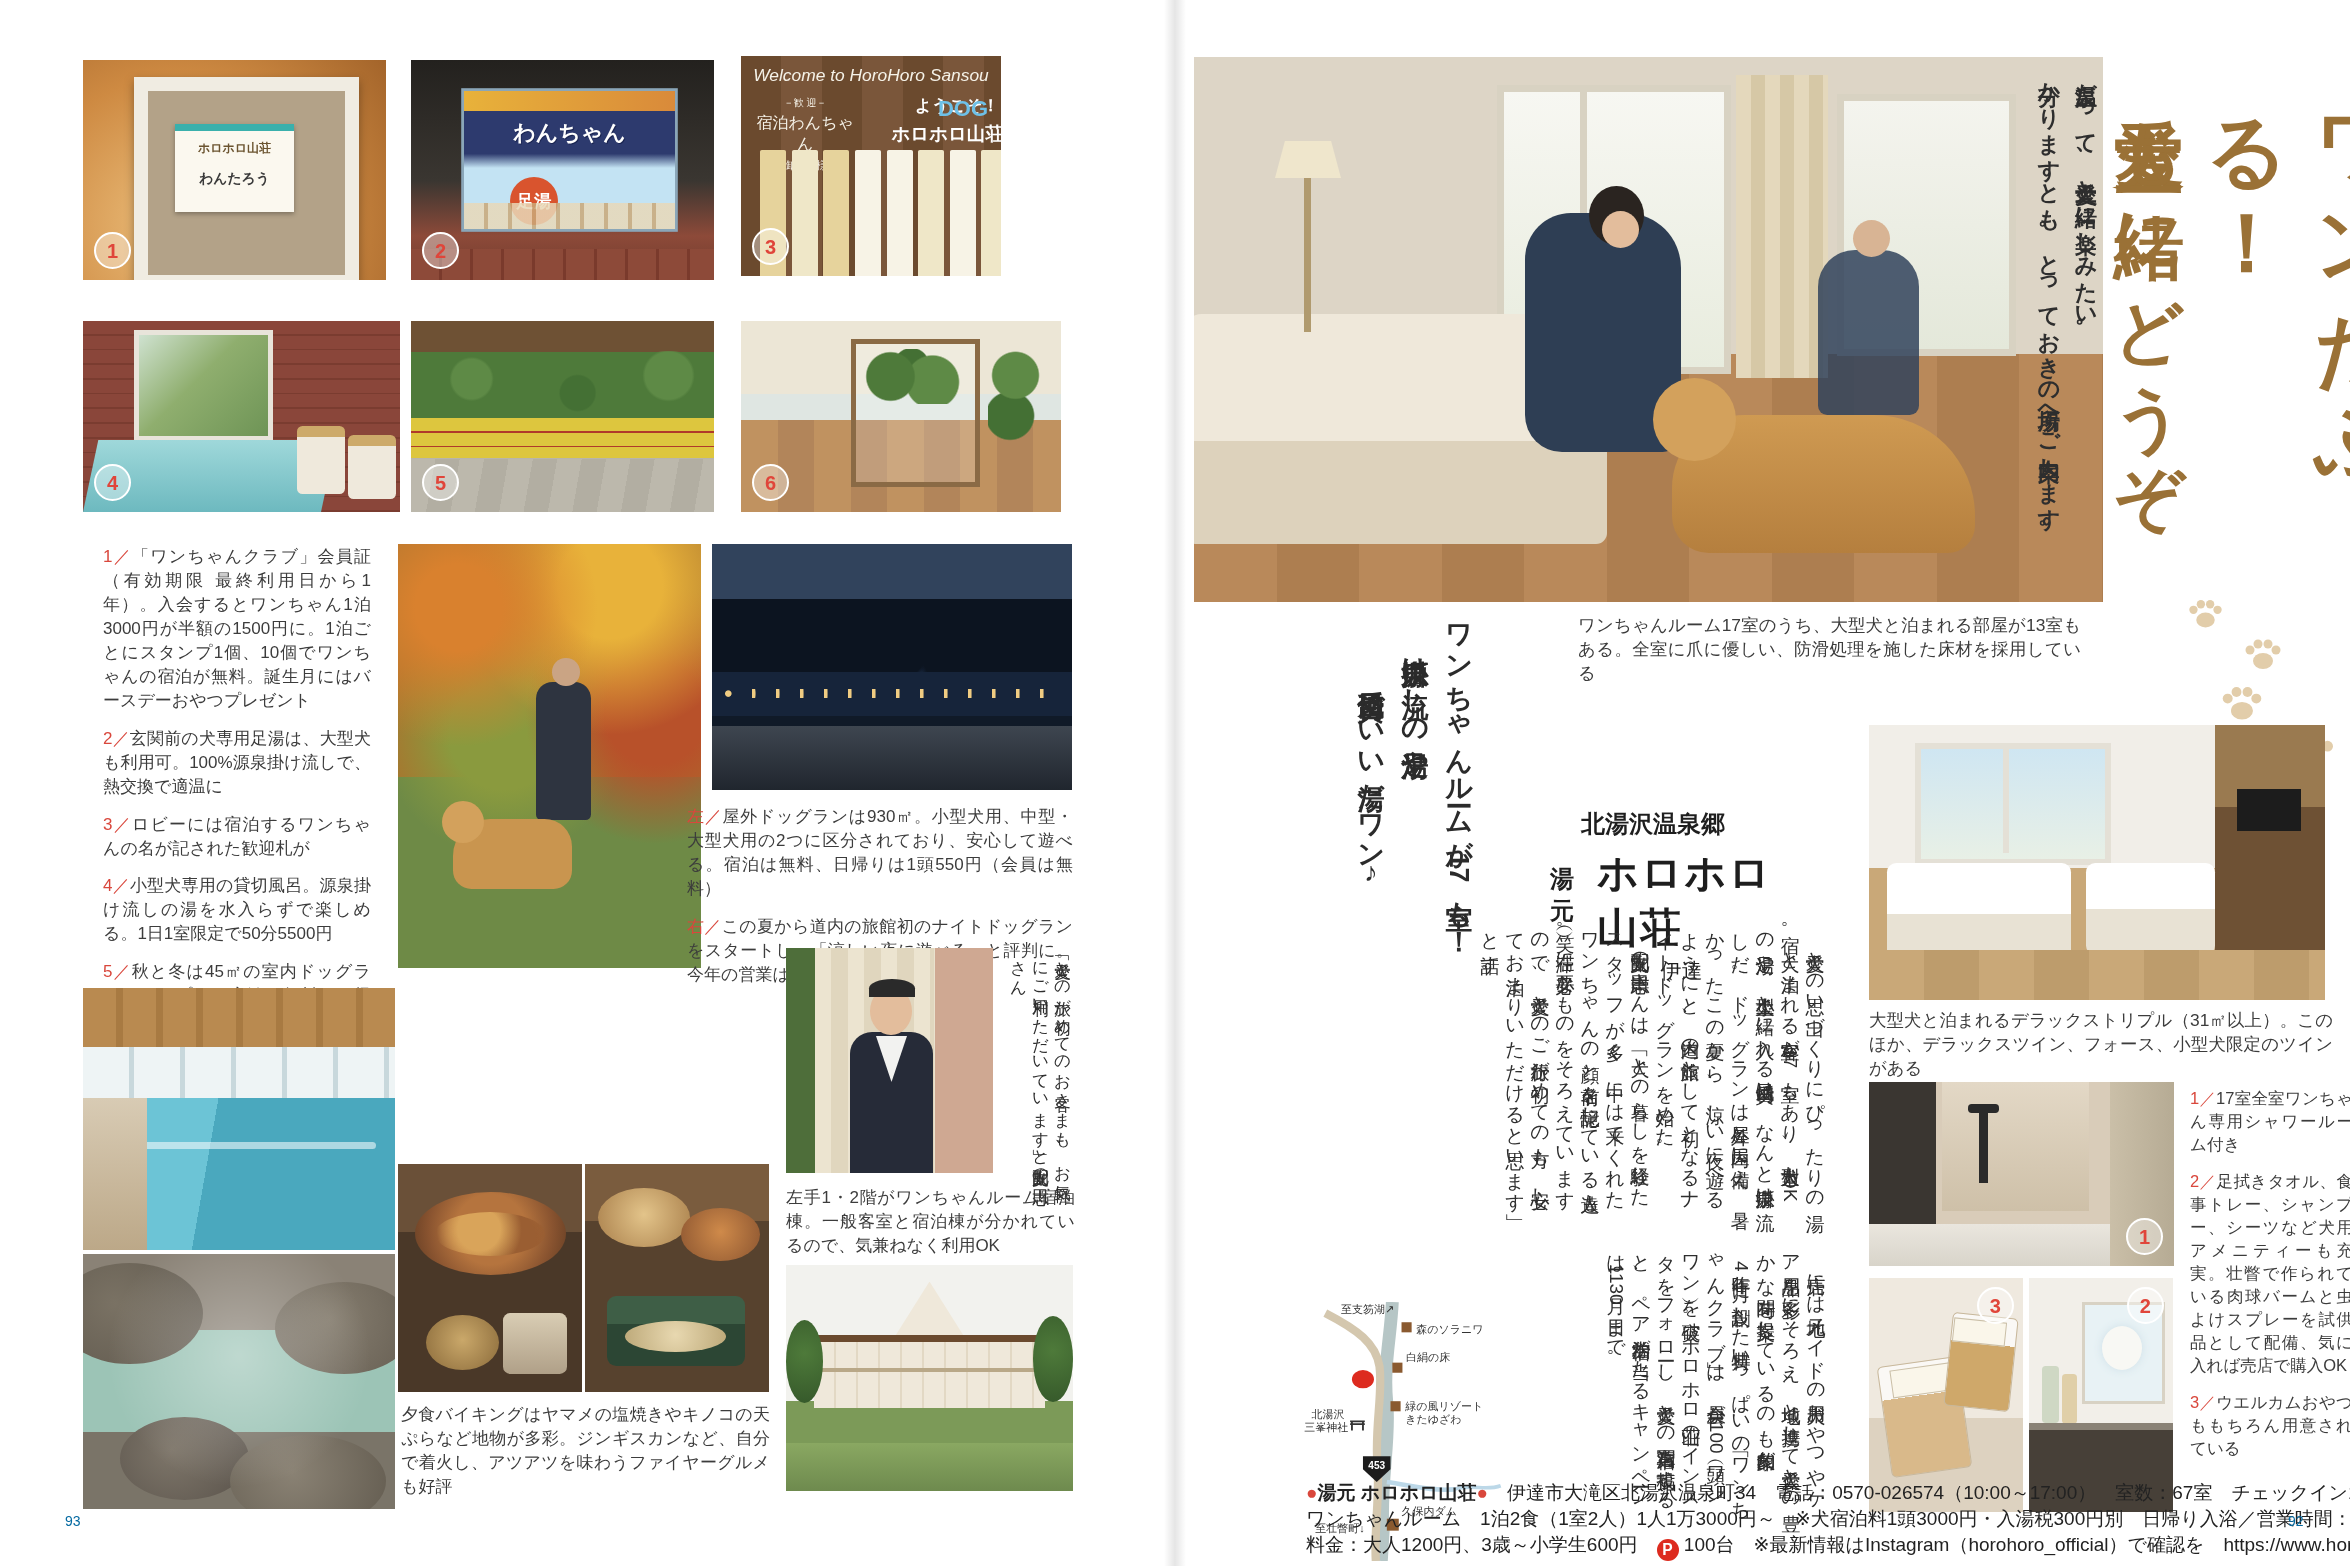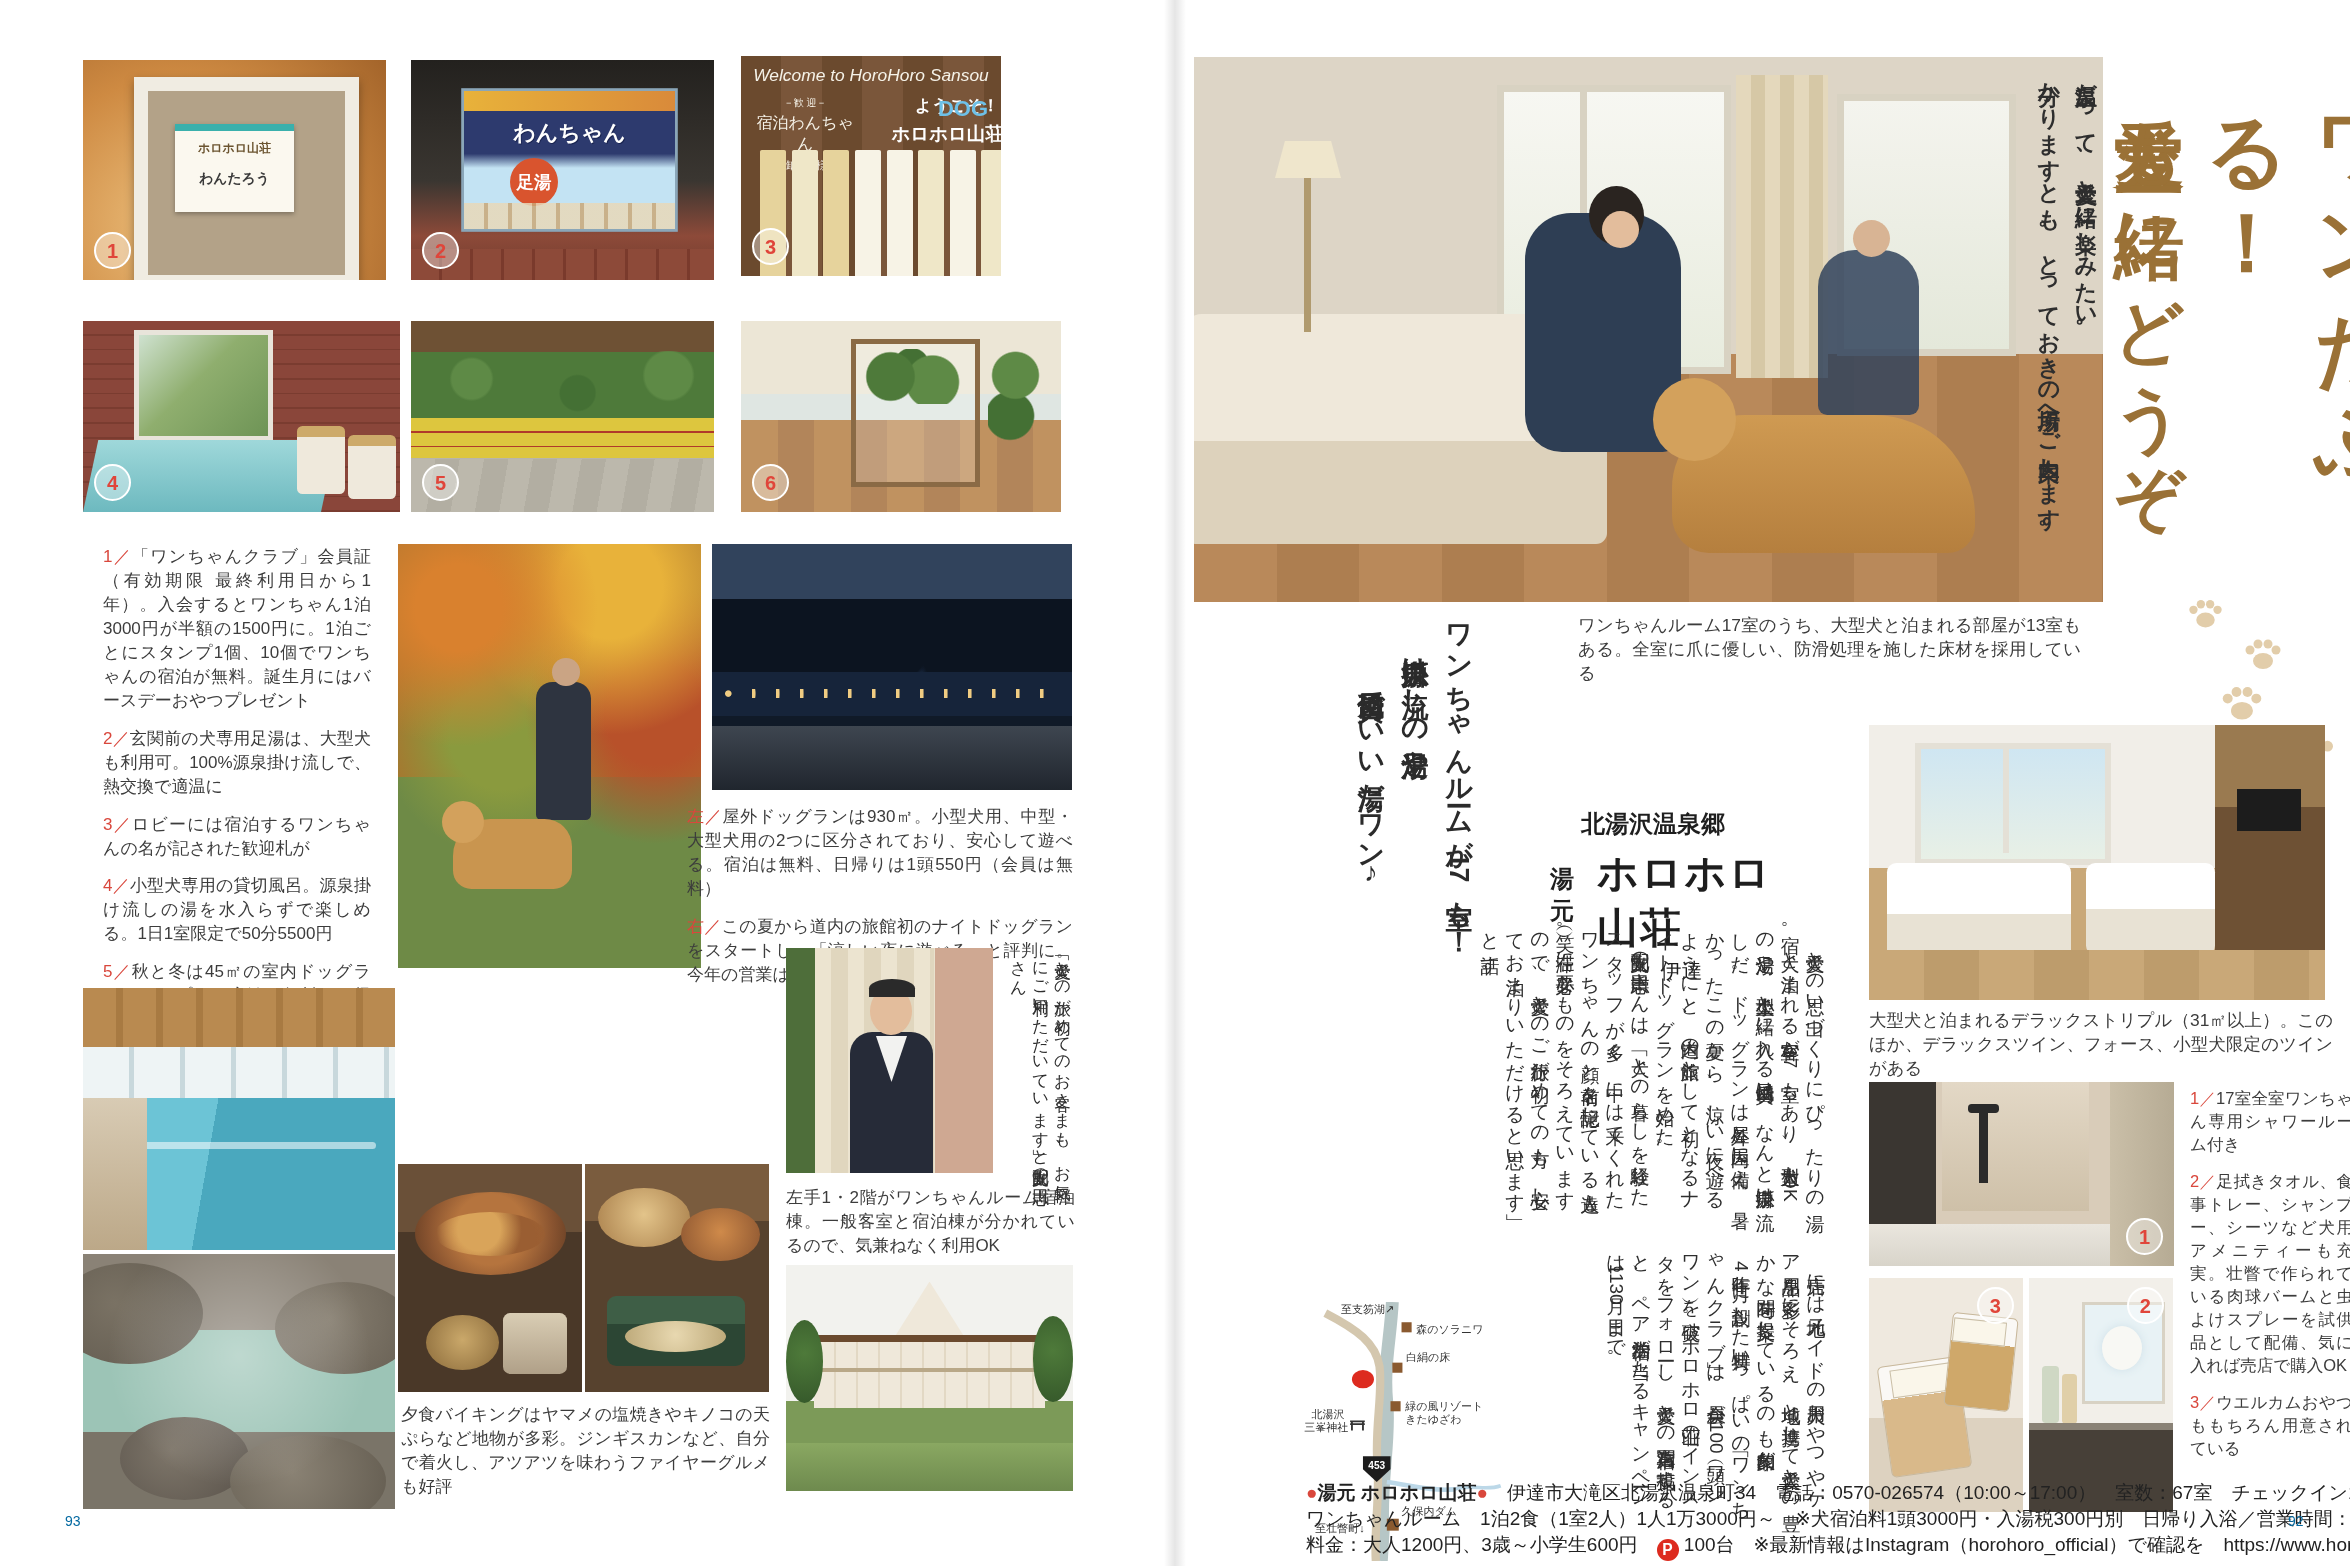--- a/index.html
+++ b/index.html
@@ -47,21 +47,21 @@
         <span>1</span>
       </span>
   </div>
 
   <div class="photo" style="left:411px;top:60px;width:303px;height:220px;background:linear-gradient(180deg,#23211e 0%,#3a3631 55%,#8d4a39 80%,#6e3a2c 100%);">
     <div class="abs" style="left:53px;top:31px;width:211px;height:138px;background:#c3e3f3;box-shadow:0 0 0 2.8px #8aa6b8;">
       <div style="height:20px;background:linear-gradient(90deg,#e8b23a,#d98a3a);"></div>
       <div class="abs" style="left:0;top:20px;width:100%;height:57px;background:linear-gradient(180deg,#2d3a6e 75%,rgba(45,58,110,0));">
         <div style="text-align:center;color:#fff;font-weight:bold;font-size:22px;margin-top:7.3px;text-shadow:0.9px 0.9px 0 #1a2450;">わんちゃん</div>
       </div>
-      <div class="abs" style="left:46px;top:67px;width:48px;height:48px;border-radius:50%;background:#d9542e;display:flex;align-items:center;justify-content:center;">
+      <div class="abs" style="left:46px;top:86px;width:48px;height:48px;border-radius:50%;background:#d9542e;display:flex;align-items:center;justify-content:center;">
         <span style="color:#fff;font-weight:bold;font-size:17.4px;">足湯</span>
       </div>
       <div class="abs" style="left:0;bottom:0;width:100%;height:26px;background:repeating-linear-gradient(90deg,#e8d8b8 0 20px,#caa878 20px 24px);opacity:.85;"></div>
     </div>
     <div class="abs" style="left:0;bottom:0;width:100%;height:31px;background:repeating-linear-gradient(90deg,#8d4a39 0 27.5px,#7a3a2c 27.5px 31px);"></div>
     <span class="badge" style="left:11px;bottom:11px;">
         <span>2</span>
       </span>
   </div>
 

